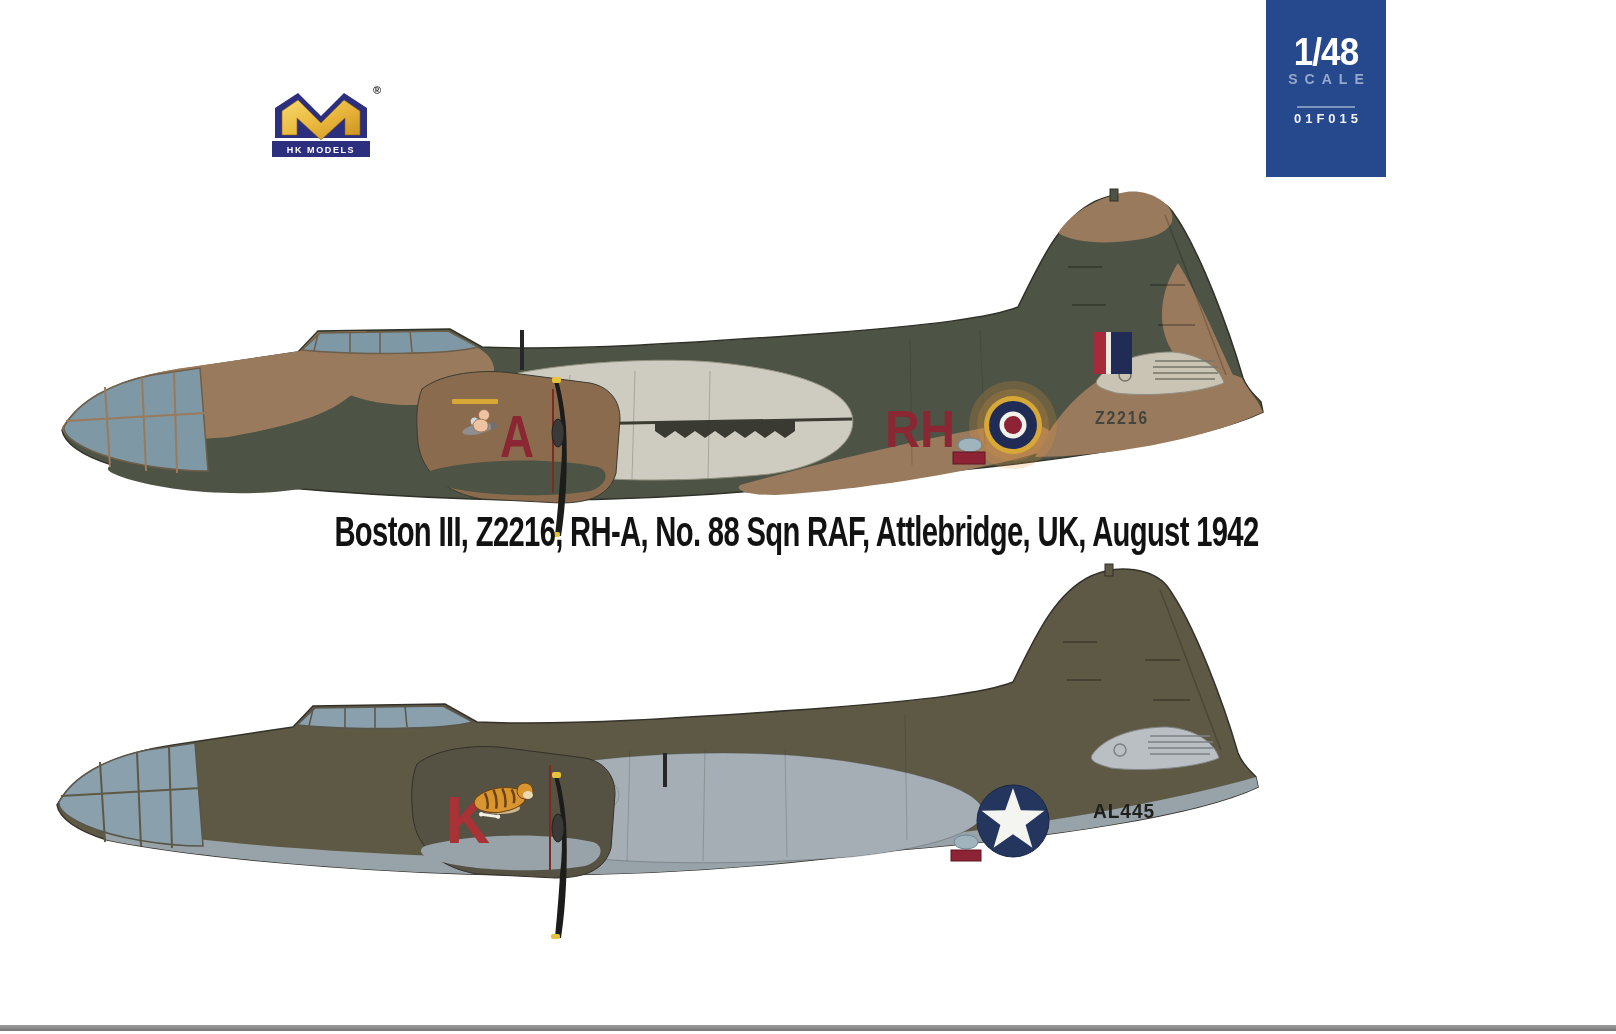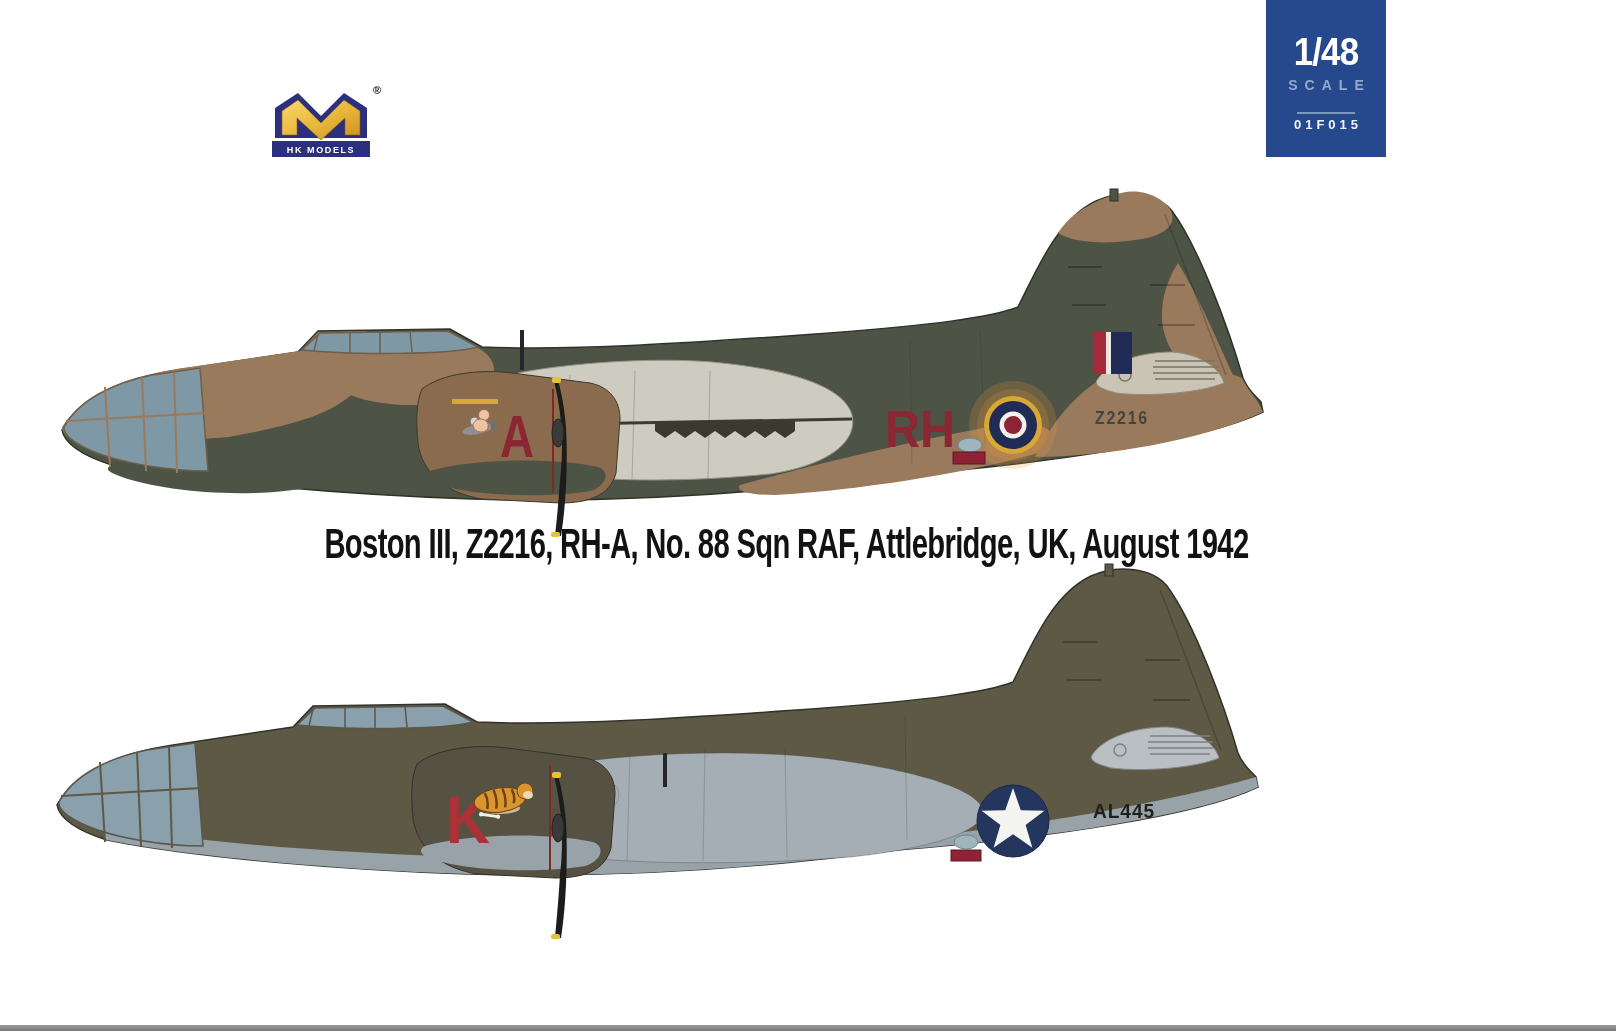--- a/index.html
+++ b/index.html
@@ -11,31 +11,31 @@
   .logo{position:absolute;left:272px;top:88px;width:98px;height:69px;}
   .logo svg{display:block;}
   .reg{position:absolute;right:-11px;top:-4px;font-size:11px;color:#1a1a1a;font-weight:bold;}
   .title-wrap{position:absolute;left:0;top:62px;width:1490px;text-align:center;}
   .title{
     display:inline-block;white-space:nowrap;line-height:1;
     transform:scaleX(0.64);transform-origin:center;
     font-size:115px;font-weight:bold;letter-spacing:-3px;color:#0c0c0c;
   }
   .scalebox{
-    position:absolute;left:1266px;top:0;width:120px;height:157px;
+    position:absolute;left:1266px;top:0;width:120px;height:177px;
     background:#26488c;text-align:center;color:#ffffff;
   }
   .sb-scale{margin-top:33px;font-size:38px;font-weight:bold;line-height:1;
     display:inline-block;transform:scaleX(.92);letter-spacing:-1px;}
-  .sb-word{margin-top:7px;font-size:14px;font-weight:bold;letter-spacing:7px;padding-left:7px;color:#93a9cd;line-height:1;}
+  .sb-word{margin-top:1px;font-size:14px;font-weight:bold;letter-spacing:7px;padding-left:7px;color:#93a9cd;line-height:1;}
   .sb-line{width:58px;height:2px;background:#7d97bf;margin:20px auto 0;}
   .sb-code{margin-top:4px;font-size:13px;font-weight:bold;letter-spacing:4px;padding-left:4px;color:#f2f4f8;line-height:1;}
   
   .caption-wrap{position:absolute;text-align:center;}
-  .cap1{left:6px;top:510px;width:1560px;margin-top:12px;}
+  .cap1{left:16px;top:510px;width:1560px;}
   .cap2{left:0;top:946px;width:1616px;}
   .caption{
     display:inline-block;white-space:nowrap;line-height:1;
     font-size:43px;font-weight:bold;color:#121212;letter-spacing:-1px;
     transform-origin:center;
   }
   .cap1 .caption{transform:scaleX(0.68);}
   .cap2 .caption{transform:scaleX(0.73);}
   
   .plane{position:absolute;}

